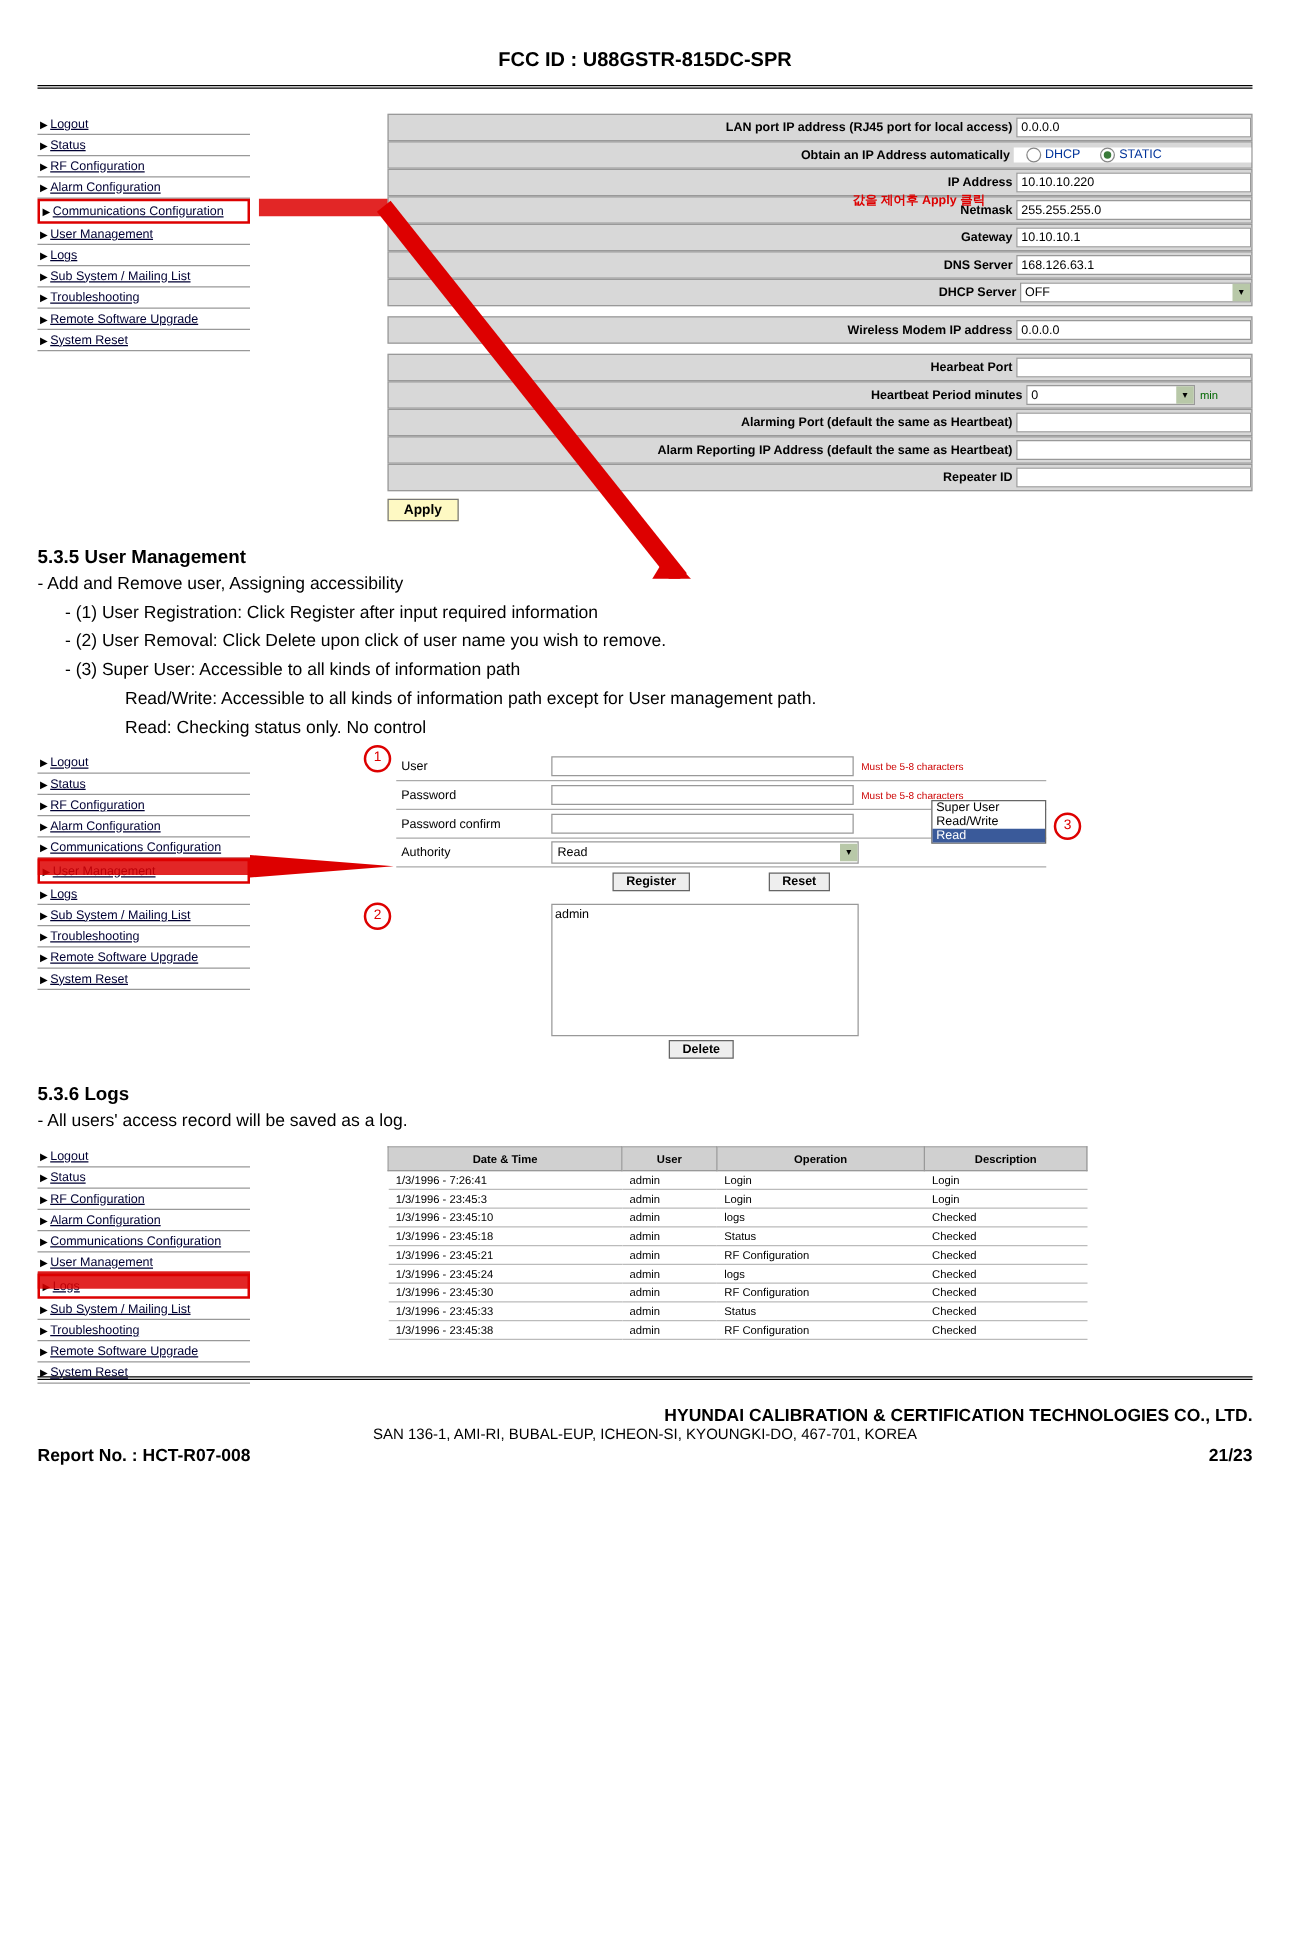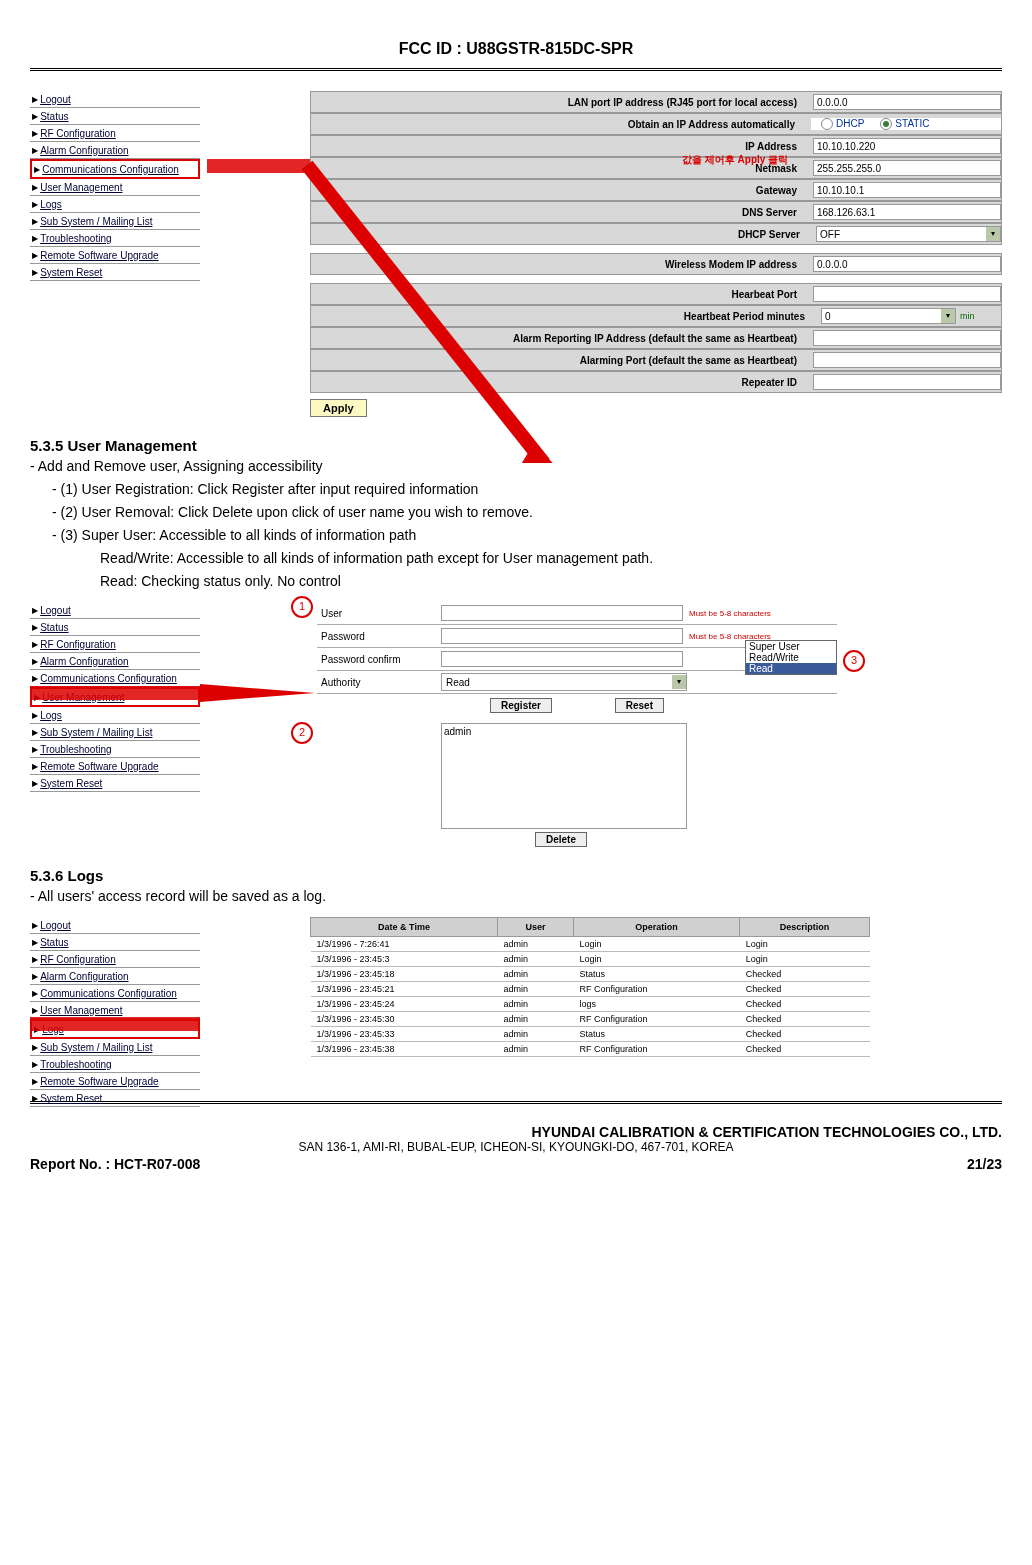--- a/index.html
+++ b/index.html
@@ -16,21 +16,21 @@
 .indent1 { margin-left: 22px; }
 .indent2 { margin-left: 70px; }
 .ui-block { display: flex; margin: 10px 0 20px; gap: 0; }
 .menu-col { width: 170px; font-size: 10px; }
 .menu-item { display: flex; align-items: center; gap: 2px; padding: 0 2px; border-bottom: 1px solid #999; height: 16px; }
 .menu-item.highlight { border: 2px solid #d00; }
 .tri { font-size: 8px; }
 .menu-item span.lbl { text-decoration: underline; color: #003; }
 .panel-col { flex: 1; margin-left: 110px; }
 .form-row { display: flex; height: 20px; align-items: center; border: 1px solid #999; background: #d8d8d8; font-size: 10px; margin-bottom: 0; }
-.form-row .lbl { flex: 1; text-align: right; padding-right: 16px; font-weight: bold; }
+.form-row .lbl { flex: 1; text-align: right; padding-right: 3px; font-weight: bold; }
 .form-row .val { width: 180px; background: #fff; border: 1px solid #999; height: 14px; font-size: 10px; padding: 0 3px; display: flex; align-items: center; }
 .form-row .val-radios { width: 180px; background: #fff; font-size: 10px; display: flex; gap: 16px; padding-left: 10px; align-items: center; color: #003399; }
 .form-row .val-select { width: 180px; background: #fff; border: 1px solid #999; height: 14px; display: flex; justify-content: space-between; align-items: center; padding: 0 0 0 3px; font-size: 10px; }
 .sel-arrow { width: 14px; height: 14px; background: #b8c8a8; text-align: center; font-size: 8px; line-height: 14px; }
 .form-row-gap { height: 8px; }
 .apply-btn { display: inline-block; background: #fef9c3; border: 1px solid #777; padding: 2px 12px; font-size: 11px; margin-top: 6px; font-weight: bold; }
 .red-overlay { position: absolute; color: #d00; font-size: 10px; font-weight: bold; }
 .usermgmt-panel { display: flex; gap: 117px; position: relative; }
 .usermgmt-form { width: 520px; font-size: 10px; }
 .um-row { display: flex; align-items: center; height: 22px; border-bottom: 1px solid #aaa; }
@@ -163,25 +163,25 @@
           <div class="lbl">Heartbeat Period minutes</div>
           <div style="width: 180px; display: flex; align-items: center;">
             <div class="val-select" style="width: 130px;">
               <span>0</span>
               <span class="sel-arrow">▾</span>
             </div>
             <span class="min-unit">min</span>
           </div>
         </div>
         <div class="form-row">
+          <div class="lbl">Alarming Port (default the same as Heartbeat)</div>
+          <div class="val"></div>
+        </div>
+        <div class="form-row">
           <div class="lbl">Alarm Reporting IP Address (default the same as Heartbeat)</div>
-          <div class="val"></div>
-        </div>
-        <div class="form-row">
-          <div class="lbl">Alarming Port (default the same as Heartbeat)</div>
           <div class="val"></div>
         </div>
         <div class="form-row">
           <div class="lbl">Repeater ID</div>
           <div class="val"></div>
         </div>
       </div>
     <div class="apply-btn">Apply</div>
     <div class="red-overlay" style="top:62px; left:372px;">값을 제어후 Apply 클릭</div>
     <svg class="red-arrow" style="top:62px; left:-103px; width:545px; height:310px;">
@@ -363,20 +363,26 @@
             <td>Login</td>
             <td>Login</td>
           </tr>
           <tr>
             <td>1/3/1996 - 23:45:3</td>
             <td>admin</td>
             <td>Login</td>
             <td>Login</td>
           </tr>
           <tr>
+            <td>1/3/1996 - 23:45:10</td>
+            <td>admin</td>
+            <td>logs</td>
+            <td>Checked</td>
+          </tr>
+          <tr>
             <td>1/3/1996 - 23:45:18</td>
             <td>admin</td>
             <td>Status</td>
             <td>Checked</td>
           </tr>
           <tr>
             <td>1/3/1996 - 23:45:21</td>
             <td>admin</td>
             <td>RF Configuration</td>
             <td>Checked</td>

